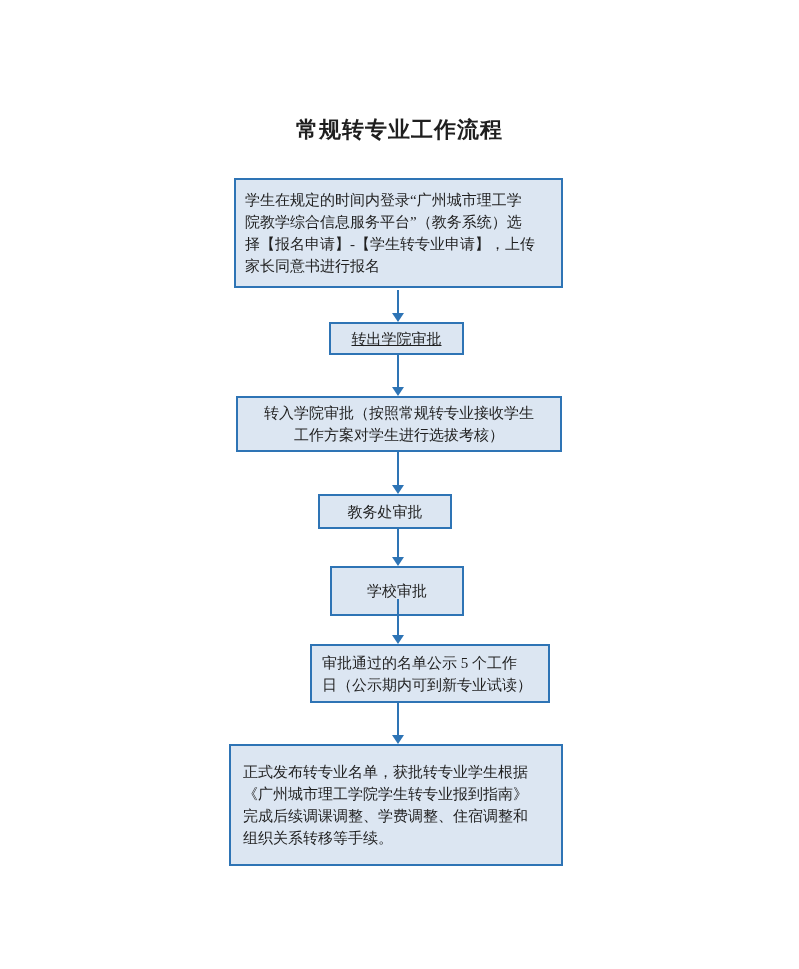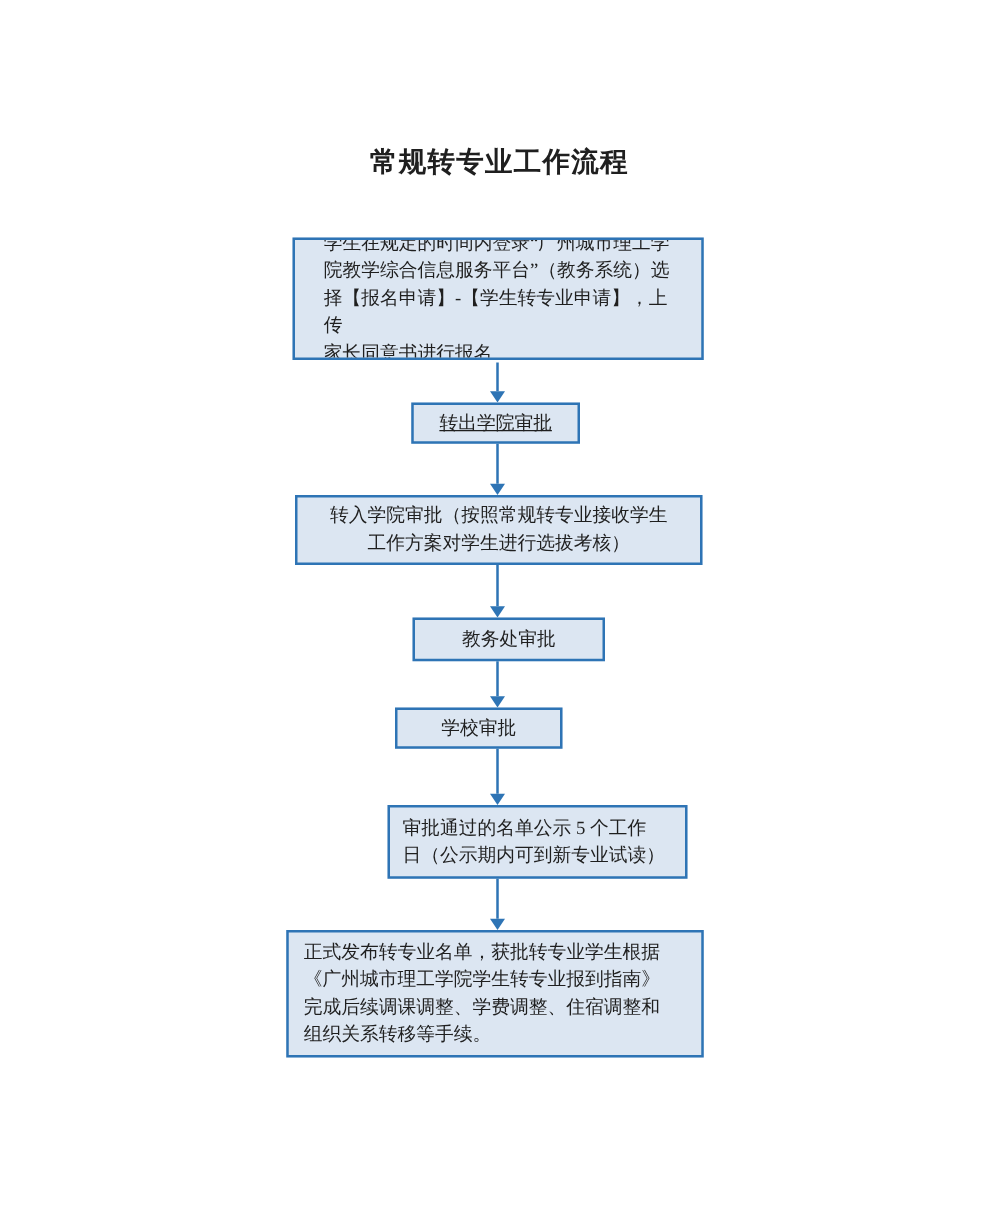--- a/index.html
+++ b/index.html
@@ -37,27 +37,27 @@
     line-height:22px;
     overflow:hidden;
   }
   .box > span{
     display:block;
     width:100%;
     white-space:pre-line;
   }
   .align-left > span{text-align:left;}
   .align-center > span{text-align:center;}
-  .b1{left:234px;top:190px;width:329px;height:98px;padding:0 23px;}
+  .b1{left:234px;top:178px;width:329px;height:110px;padding:0 9px;}
   .b2{left:329px;top:322px;width:135px;height:33px;text-decoration:underline;}
   .b3{left:236px;top:396px;width:326px;height:56px;padding:0 18px;}
-  .b4{left:330px;top:494px;width:154px;height:35px;}
-  .b5{left:316px;top:566px;width:134px;height:33px;}
+  .b4{left:318px;top:494px;width:134px;height:35px;}
+  .b5{left:330px;top:566px;width:134px;height:50px;}
   .b6{left:278px;top:644px;width:240px;height:59px;padding:0 10px;margin-left:32px;}
-  .b7{left:229px;top:744px;width:334px;height:102px;padding:0 12px;}
+  .b7{left:229px;top:744px;width:334px;height:122px;padding:0 12px;}
   .arrow{
     position:absolute;
     left:392px;
     width:12px;
     display:flex;
     flex-direction:column;
     align-items:center;
   }
   .arrow .line{width:2px;flex:1;background:var(--accent);}
   .arrow .head{

